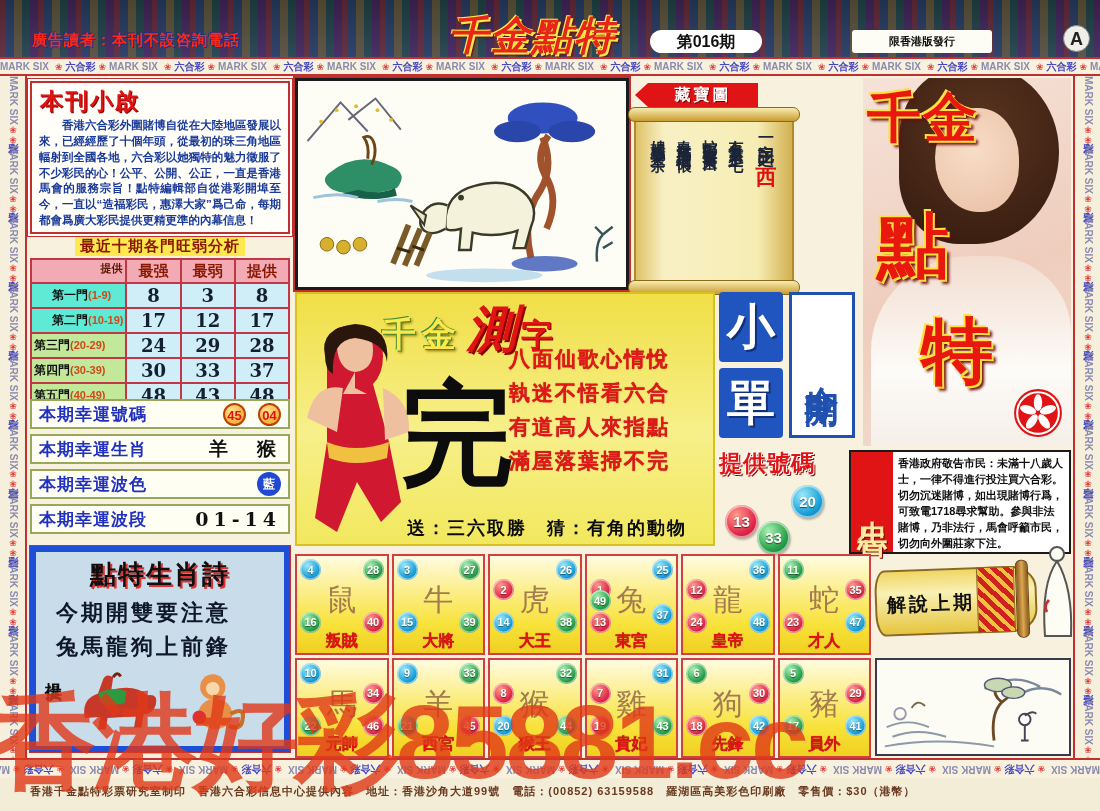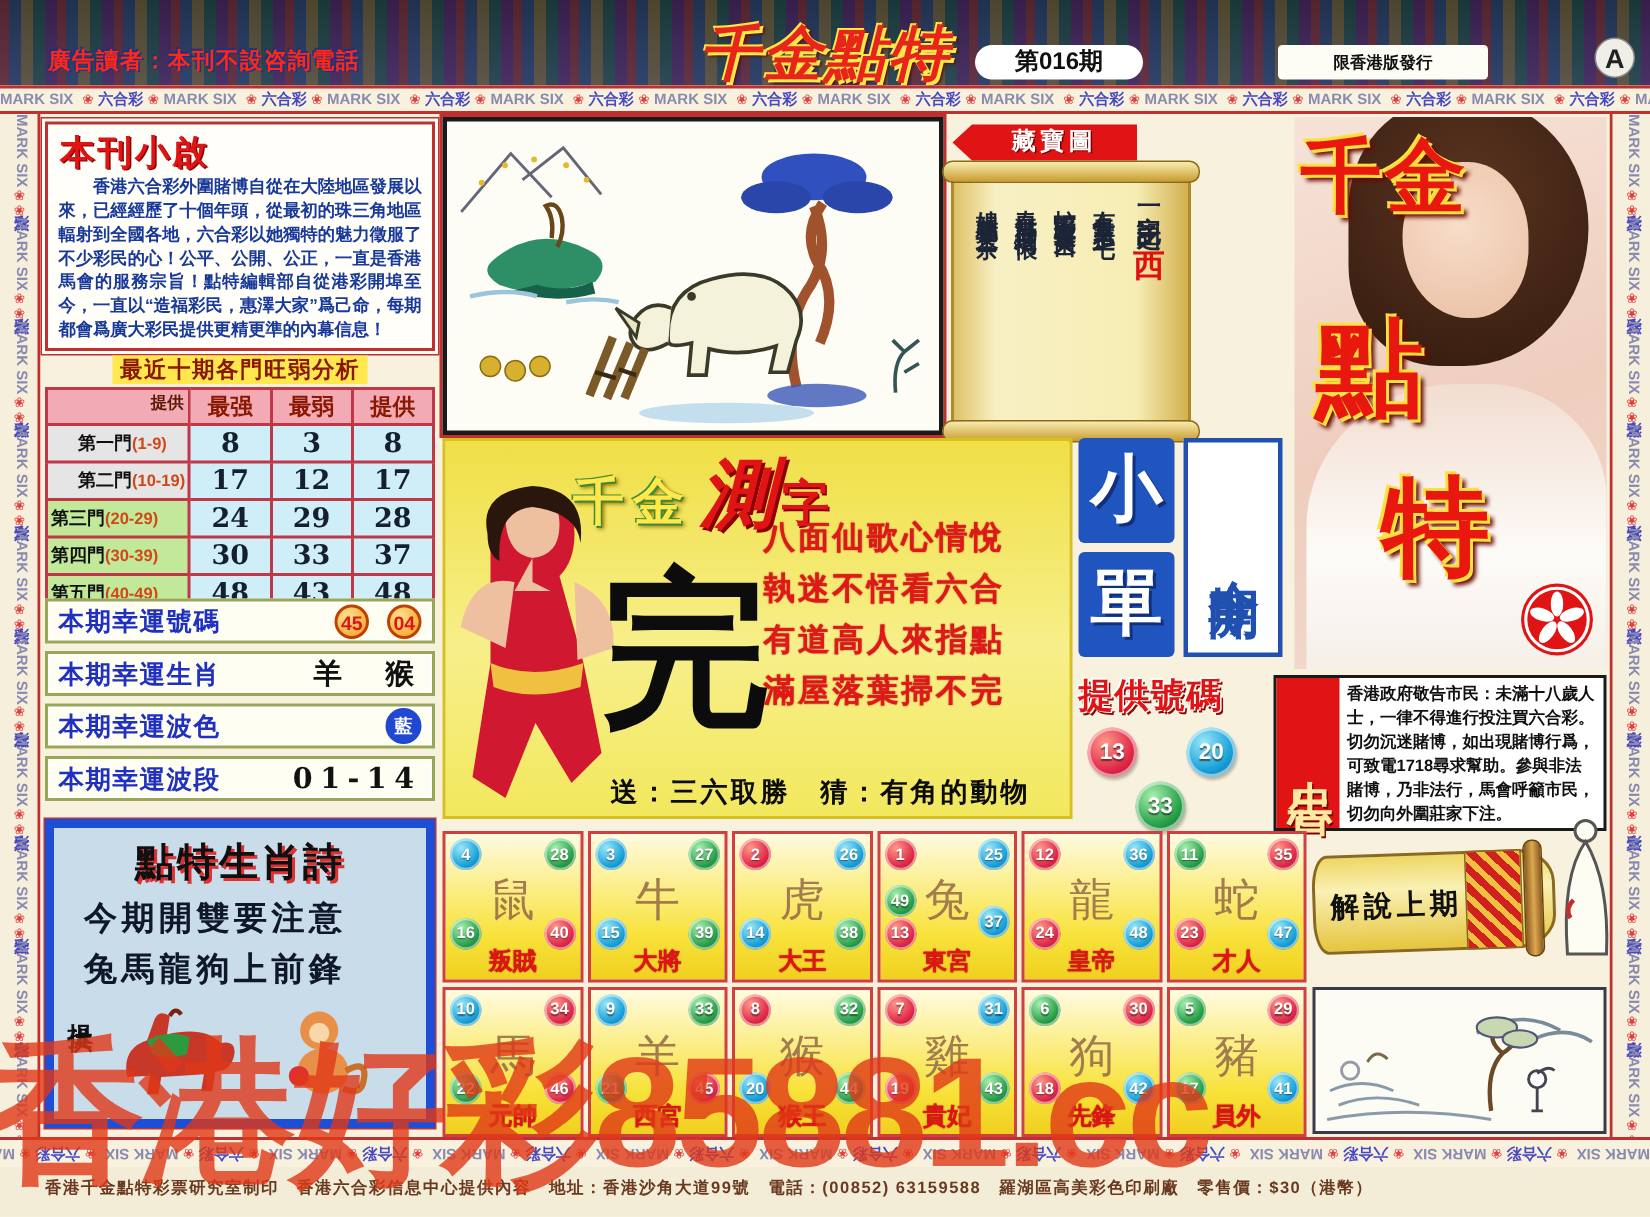--- a/index.html
+++ b/index.html
@@ -8,21 +8,21 @@
   [data-name]{box-sizing:border-box;}
 
   
   .masthead{position:absolute;left:0;top:0;width:1100px;height:57px;
     background:
       repeating-linear-gradient(90deg, rgba(250,80,80,.28) 0 6px, rgba(80,160,250,.22) 6px 14px,
         rgba(250,220,90,.25) 14px 22px, rgba(60,220,170,.18) 22px 30px, rgba(200,80,240,.2) 30px 38px),
       linear-gradient(#12121f,#2a2a45);}
   .advisory{position:absolute;left:32px;top:31px;font-size:15px;font-weight:bold;color:#ff2818;
     text-shadow:1px 1px 0 #20307f,-1px -1px 0 #20307f;letter-spacing:1px;}
-  .main-title{position:absolute;left:450px;top:8px;width:200px;text-align:center;
+  .main-title{position:absolute;left:432px;top:8px;width:200px;text-align:center;
     font-family:"DejaVu Serif",serif;font-style:italic;font-weight:900;font-size:40px;color:#e8251a;
     text-shadow:2px 2px 0 #ffe84a,-1px -1px 0 #ffe84a,3px 3px 2px #5a1000;letter-spacing:2px;}
   .issue-box{position:absolute;left:650px;top:30px;width:112px;height:23px;background:#fff;
     border-radius:12px;text-align:center;font-size:16px;font-weight:bold;line-height:23px;color:#101010;}
   .edition-box{position:absolute;left:852px;top:30px;width:140px;height:23px;background:#fdfdf6;
     border-radius:3px;text-align:center;font-family:"DejaVu Serif",serif;font-weight:bold;
     font-size:11px;line-height:23px;color:#101010;}
   .corner-a{position:absolute;right:10px;top:25px;width:27px;height:27px;border-radius:50%;
     background:#efefe8;border:1px solid #888;text-align:center;font-size:18px;font-weight:bold;
     line-height:26px;color:#222;}
@@ -61,21 +61,21 @@
     font-family:"DejaVu Serif",serif;font-weight:bold;font-size:15px;padding:0 5px;letter-spacing:1px;}
   .stable table{width:100%;border-collapse:collapse;background:#fff;}
   .stable th,.stable td{border:2px solid #c03848;}
   .stable thead th{background:#f2aab4;color:#8a1800;font-family:"DejaVu Serif",serif;
     font-size:15px;height:24px;}
   .corner-cell{background:#f2aab4 linear-gradient(to top right,transparent 48%,#c03848 48%,#c03848 52%,transparent 52%);
     position:relative;width:76px;}
   .corner-cell span{position:absolute;right:3px;top:1px;font-size:11px;color:#5a1800;}
   .rlabel{height:23px;font-size:12px;font-weight:bold;color:#101010;white-space:nowrap;padding:0 2px;
     text-align:left;}
-  .tone-pink{background:#e5e5e5;padding-left:20px;}
+  .tone-pink{background:#5eead4;padding-left:20px;}
   .tone-green{background:#c2e89a;}
   .rl-range{color:#d04818;font-size:11px;}
   .cellv{background:#cfeef8;text-align:center;font-family:"DejaVu Serif",serif;font-weight:bold;
     font-size:18px;color:#14202e;width:56px;}
 
   
   .lucky{position:absolute;left:3px;top:323px;width:260px;}
   .lucky-row{height:30px;margin-bottom:5px;background:#fffef2;border:2px solid #98a858;
     box-shadow:inset 0 0 0 1px #fff;display:flex;align-items:center;padding:0 7px;}
   .lucky-label{font-size:17px;font-weight:900;color:#2030c0;letter-spacing:1px;}
@@ -156,21 +156,21 @@
   .tips{position:absolute;left:692px;top:372px;width:150px;height:106px;}
   .tips-title{font-weight:900;font-size:23px;color:#e01414;letter-spacing:1px;
     text-shadow:1px 1px 0 #fff,-1px -1px 0 #fff,2px 2px 0 #8a0a0a;}
   .tips-balls{position:relative;height:76px;margin-top:4px;}
   .bigball{position:absolute;width:33px;height:33px;border-radius:50%;color:#fff;font-weight:900;
     font-size:15px;display:flex;align-items:center;justify-content:center;
     text-shadow:0 1px 1px rgba(0,0,0,.55);box-shadow:inset 0 0 0 2px rgba(255,255,255,.5),1px 2px 2px rgba(0,0,0,.25);}
   .bigball:nth-child(1){left:6px;top:2px;}
   .bigball:nth-child(2){left:72px;top:2px;}
   .bigball:nth-child(3){left:38px;top:38px;}
-  .ball-red{background:radial-gradient(circle at 35% 30%,#ff9a8a,#e02848 60%,#a01020);}
+  .ball-red{background:radial-gradient(circle at 35% 30%,#ff9a8a,#e02848 60%,#a01020);margin-top:20px;}
   .ball-blue{background:radial-gradient(circle at 35% 30%,#9ae8f8,#18a0d8 60%,#086088);}
   .ball-green{background:radial-gradient(circle at 35% 30%,#a8f0b0,#28a048 60%,#0a6028);}
 
   
   .photo{position:absolute;left:836px;top:2px;width:208px;height:368px;overflow:hidden;
     background:linear-gradient(160deg,#f6e3d8,#eecdbd 55%,#f3ded2);}
   .ph-hair{position:absolute;right:12px;top:-12px;width:160px;height:178px;
     border-radius:46% 54% 58% 42%;background:radial-gradient(circle at 50% 35%,#5a3420,#331a0e);}
   .ph-face{position:absolute;right:52px;top:30px;width:84px;height:104px;border-radius:50% 50% 46% 54%;
     background:radial-gradient(circle at 45% 40%,#f8ddc8,#e9bfa4);}

